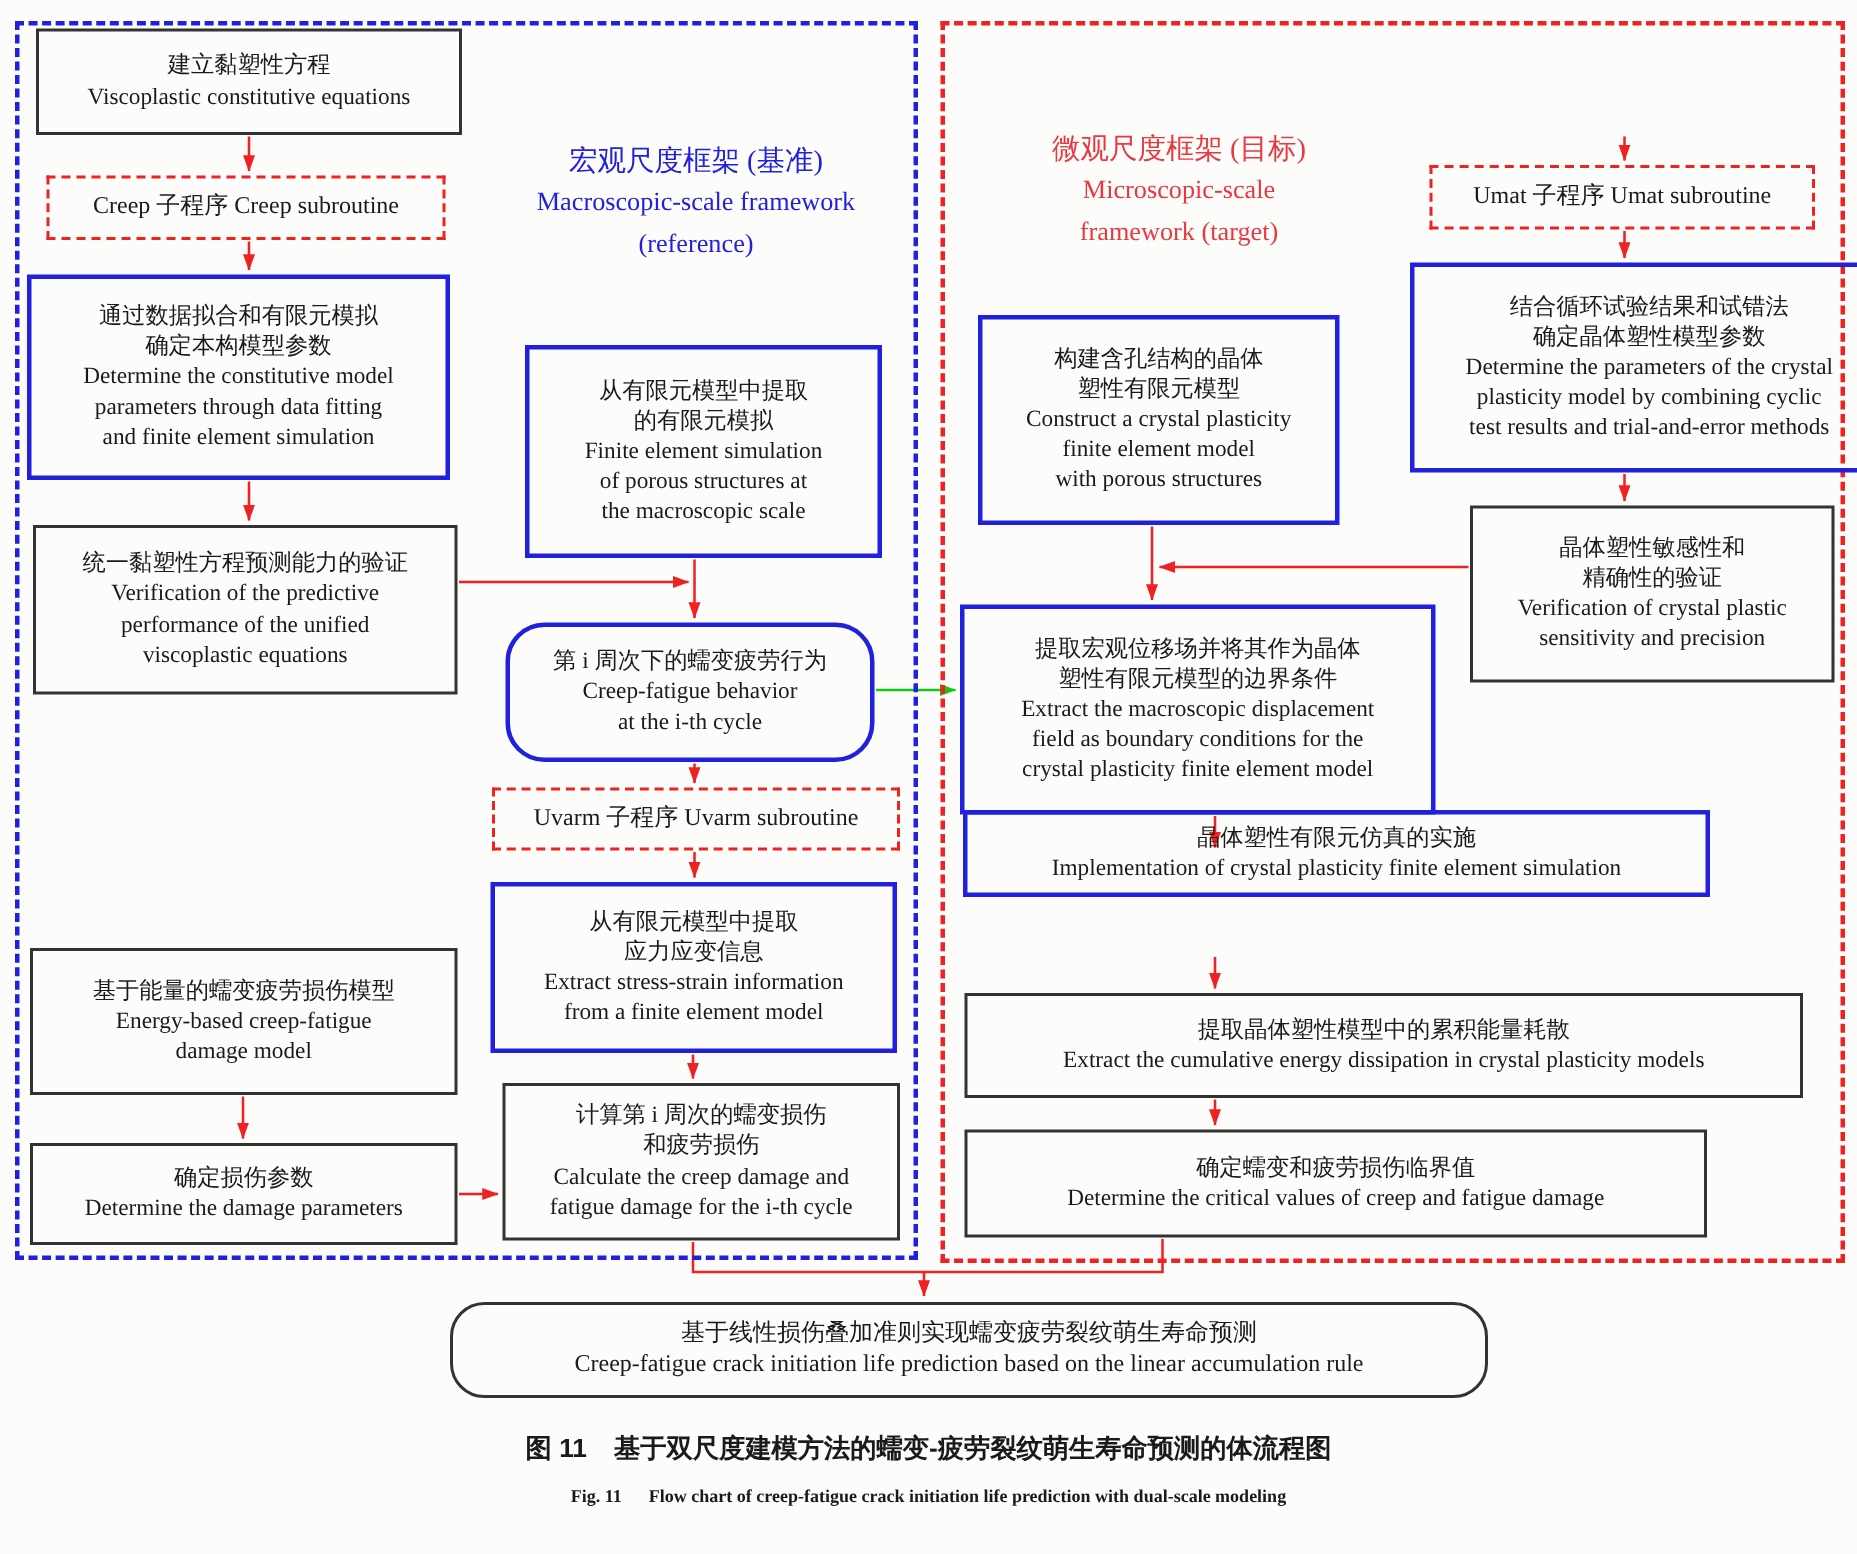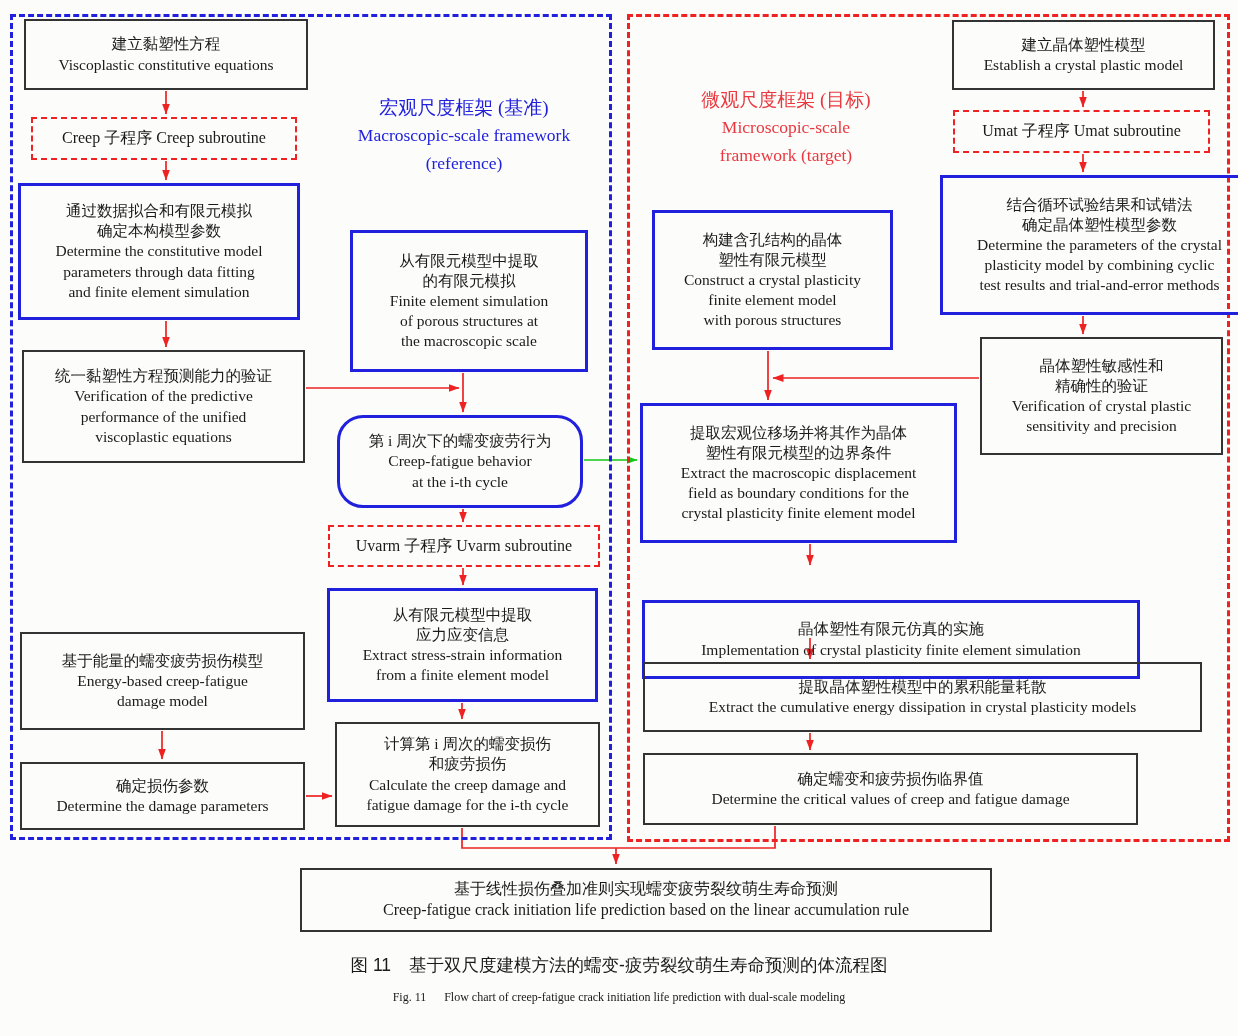--- a/index.html
+++ b/index.html
@@ -25,21 +25,21 @@
   
   .node{position:absolute;box-sizing:border-box;display:flex;flex-direction:column;
         justify-content:center;align-items:center;text-align:center;padding:2px 6px;
         font-size:15.5px;line-height:1.3;}
   .node .zh,.node .en{display:block;white-space:pre-line;}
   .node.bk{border:2px solid var(--boxline);}
   .node.bl{border:3px solid var(--blue);}
   .node.sub{border:2.5px dashed var(--red);font-size:16px;}
   .node.big{font-size:16px;}
   
-  .caption{position:absolute;left:0;width:1238px;text-align:center;font-weight:normal;}
+  .caption{position:absolute;left:0;width:1238px;text-align:center;font-weight:bold;}
   .caption.zh{top:953px;font-size:17.5px;font-family:"Liberation Sans","DejaVu Sans",sans-serif;}
   .caption.en{top:990px;font-size:12px;}
   .caption .gap{display:inline-block;width:18px;}
 </style>
 </head>
 <body>
 
 <div id="stage">
 
   <svg id="wires" width="1238" height="1036" viewBox="0 0 1238 1036">
@@ -139,24 +139,20 @@
     <span class="en">Extract stress-strain information
 from a finite element model</span>
   </div>
   <div class="node bk" style="left:335px;top:722px;width:265px;height:105px;">
     <span class="zh">计算第 i 周次的蠕变损伤
 和疲劳损伤</span>
     <span class="en">Calculate the creep damage and
 fatigue damage for the i-th cycle</span>
   </div>
 
-  <div class="node bk" style="left:952px;top:20px;width:263px;height:70px;">
-    <span class="zh">建立晶体塑性模型</span>
-    <span class="en">Establish a crystal plastic model</span>
-  </div>
   <div class="node sub" style="left:953px;top:110px;width:257px;height:43px;">
     <span>Umat 子程序 Umat subroutine</span>
   </div>
   <div class="node bl" style="left:940px;top:175px;width:319px;height:140px;">
     <span class="zh">结合循环试验结果和试错法
 确定晶体塑性模型参数</span>
     <span class="en">Determine the parameters of the crystal
 plasticity model by combining cyclic
 test results and trial-and-error methods</span>
   </div>
@@ -173,34 +169,34 @@
 finite element model
 with porous structures</span>
   </div>
   <div class="node bl" style="left:640px;top:403px;width:317px;height:140px;">
     <span class="zh">提取宏观位移场并将其作为晶体
 塑性有限元模型的边界条件</span>
     <span class="en">Extract the macroscopic displacement
 field as boundary conditions for the
 crystal plasticity finite element model</span>
   </div>
-  <div class="node bl" style="left:642px;top:600px;width:498px;height:79px;">
+  <div class="node bl" style="left:642px;top:540px;width:498px;height:58px;">
     <span class="zh">晶体塑性有限元仿真的实施</span>
     <span class="en">Implementation of crystal plasticity finite element simulation</span>
   </div>
   <div class="node bk" style="left:643px;top:662px;width:559px;height:70px;">
     <span class="zh">提取晶体塑性模型中的累积能量耗散</span>
     <span class="en">Extract the cumulative energy dissipation in crystal plasticity models</span>
   </div>
   <div class="node bk" style="left:643px;top:753px;width:495px;height:72px;">
     <span class="zh">确定蠕变和疲劳损伤临界值</span>
     <span class="en">Determine the critical values of creep and fatigue damage</span>
   </div>
 
-  <div class="node bk big" style="left:300px;top:868px;width:692px;height:64px;">
+  <div class="node bk big" style="left:300px;top:868px;width:692px;height:64px;border-radius:23px;">
     <span class="zh">基于线性损伤叠加准则实现蠕变疲劳裂纹萌生寿命预测</span>
     <span class="en">Creep-fatigue crack initiation life prediction based on the linear accumulation rule</span>
   </div>
 
   <div class="caption zh">
     <span>图 11</span><span class="gap"></span><span>基于双尺度建模方法的蠕变-疲劳裂纹萌生寿命预测的体流程图</span>
   </div>
   <div class="caption en">
     <span>Fig. 11</span><span class="gap"></span><span>Flow chart of creep-fatigue crack initiation life prediction with dual-scale modeling</span>
   </div>

